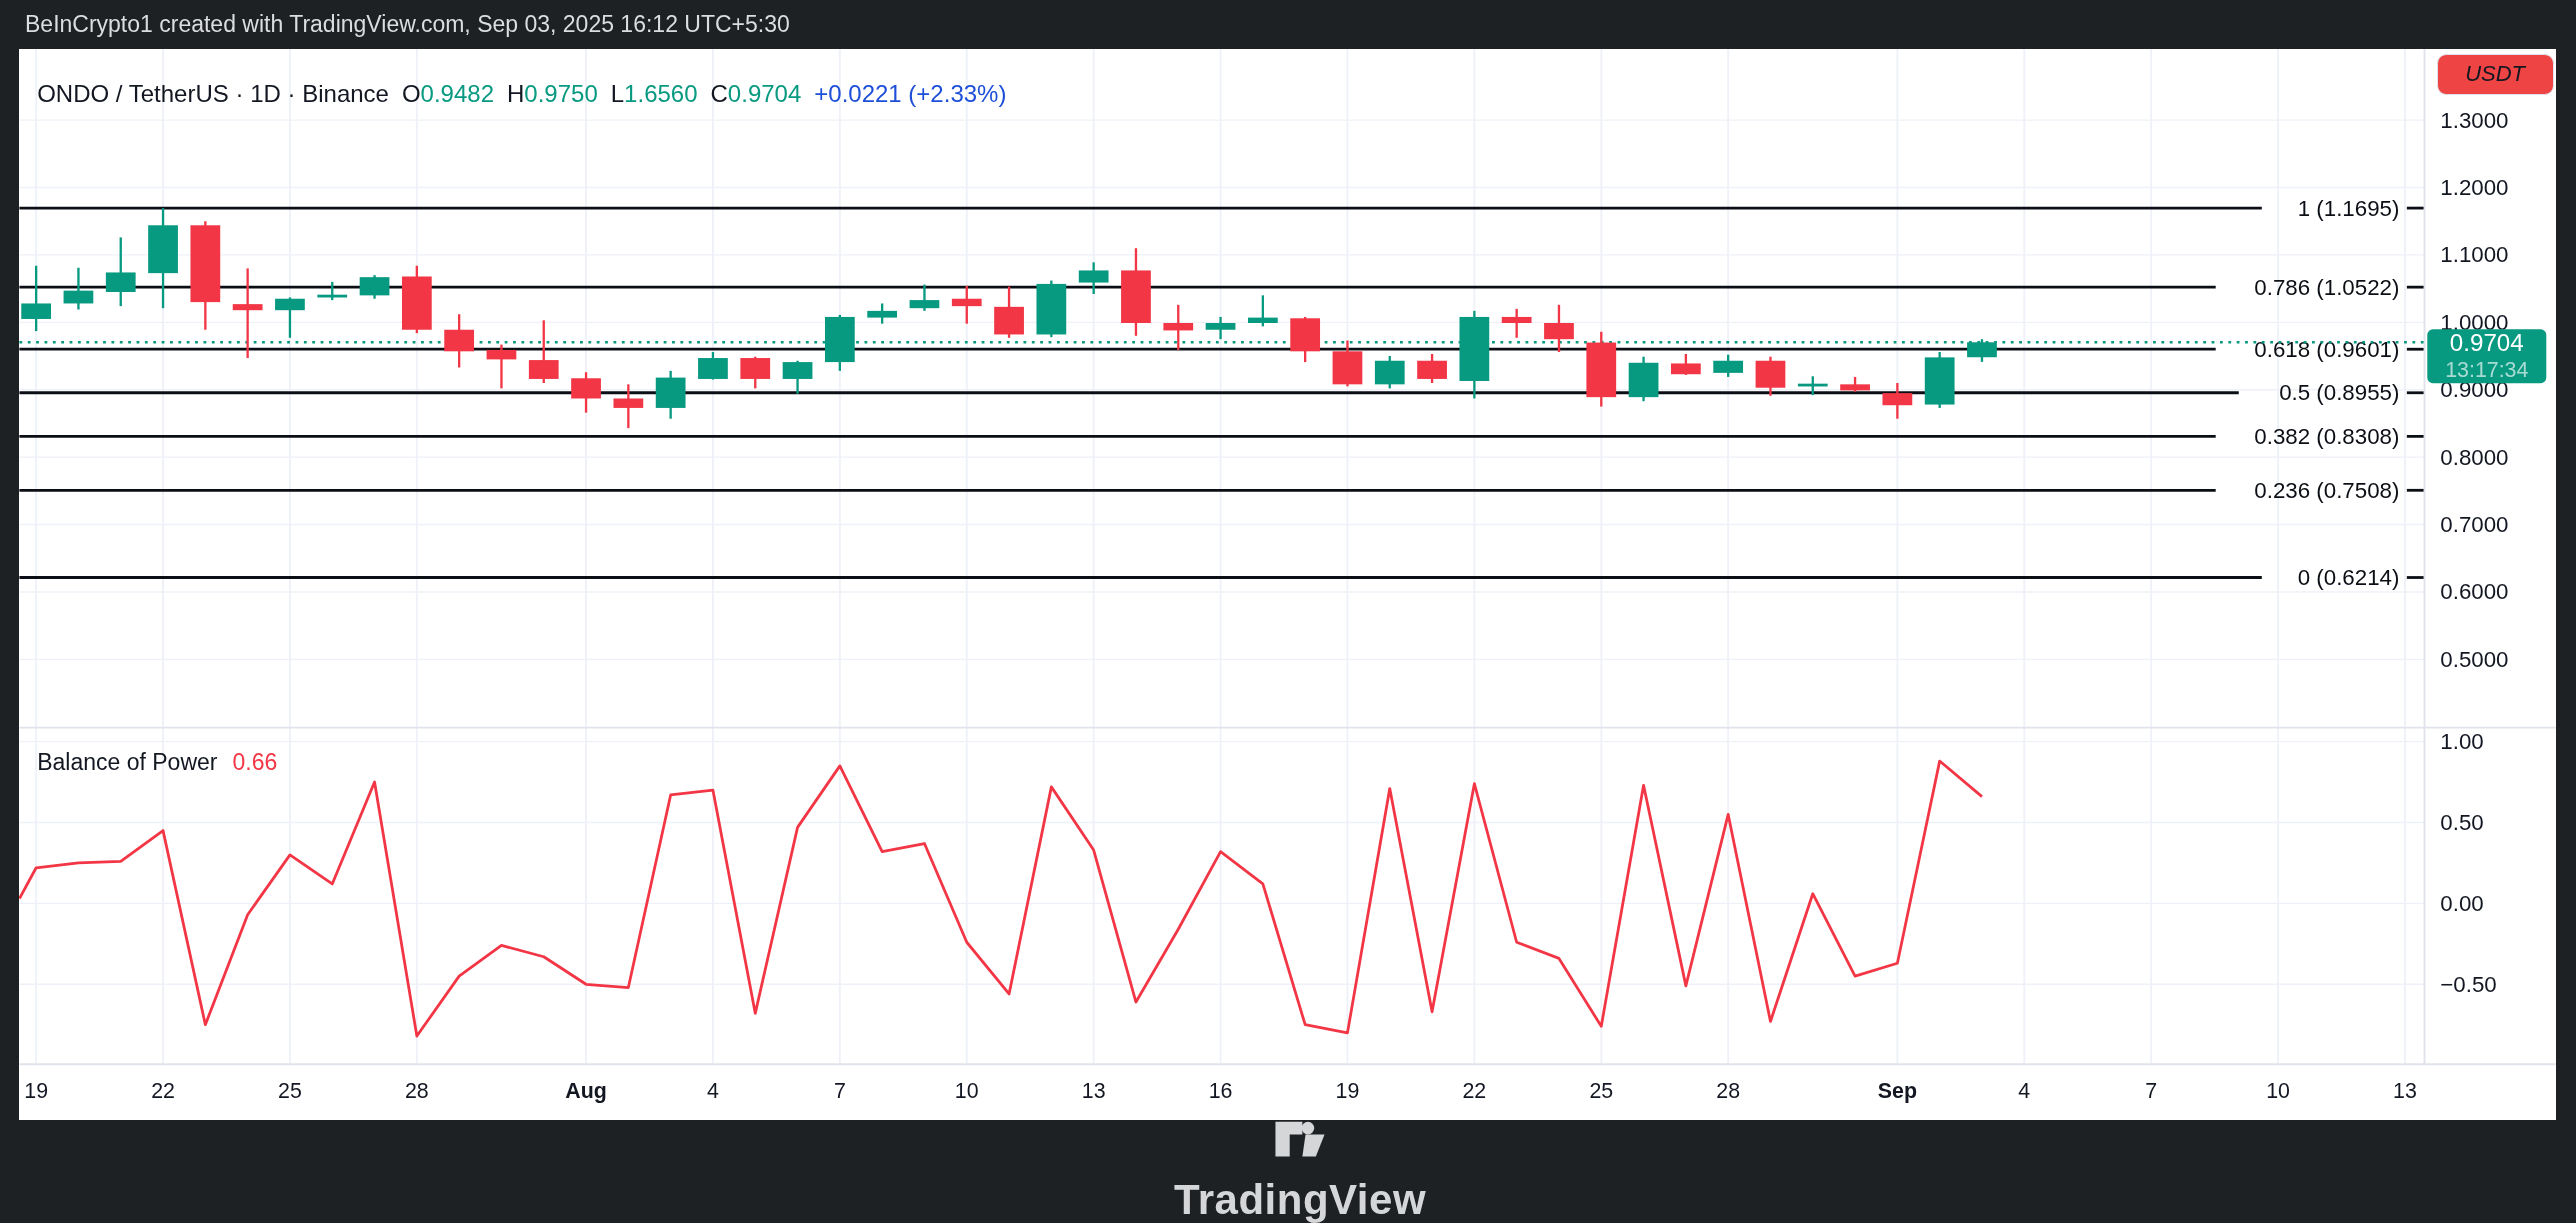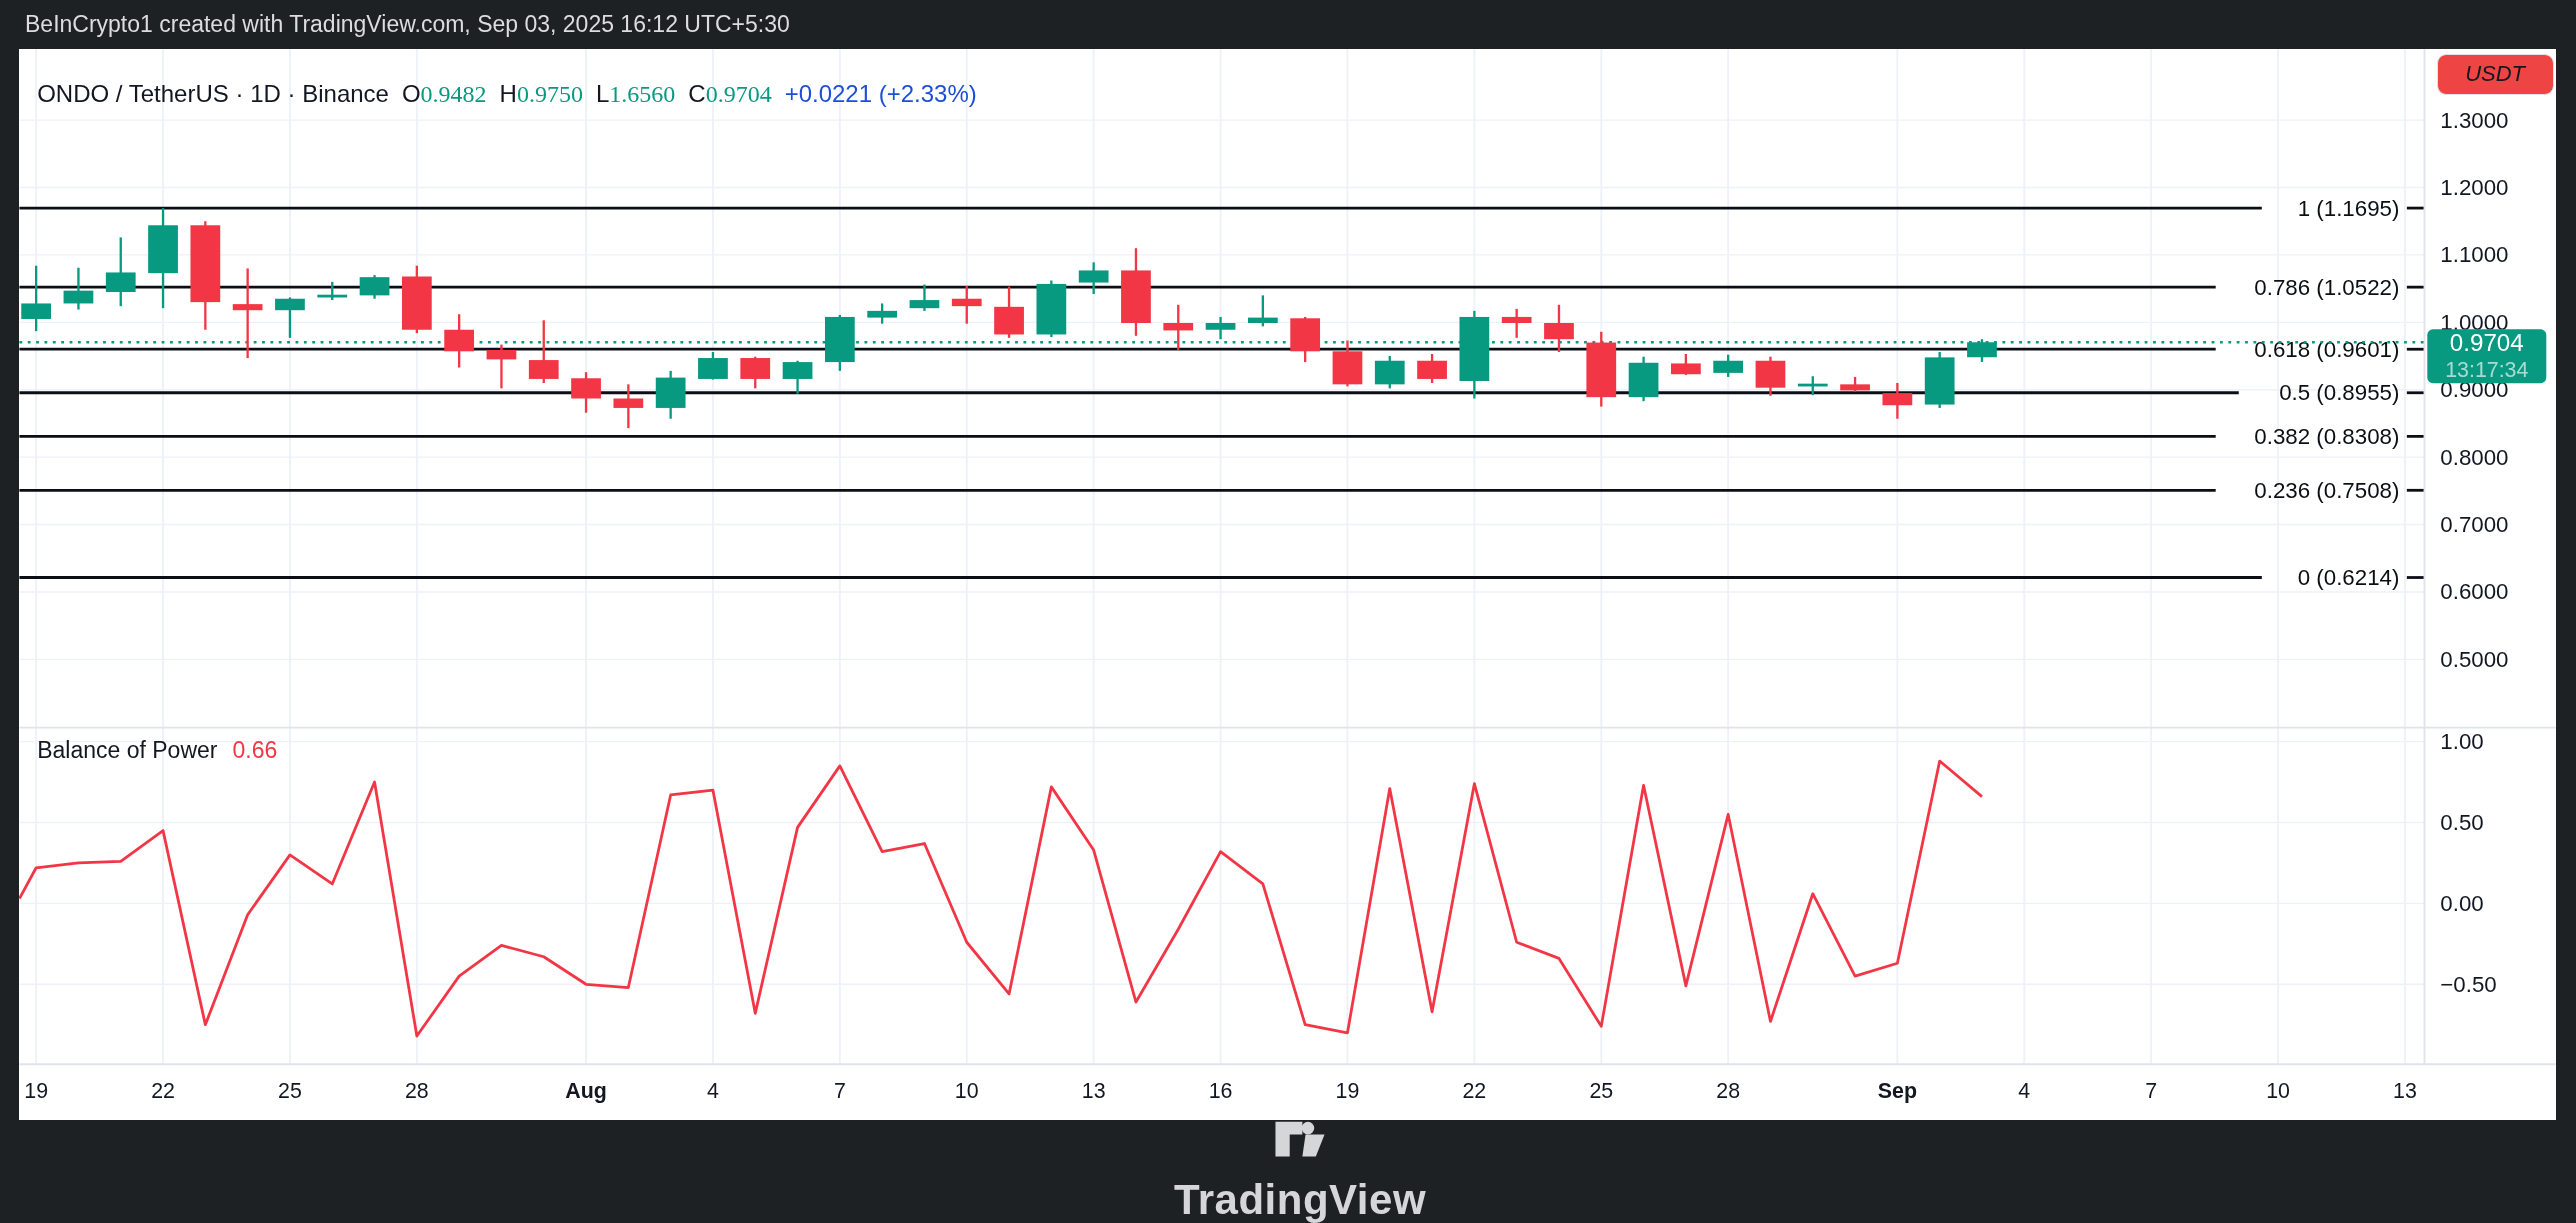--- a/index.html
+++ b/index.html
@@ -4,26 +4,26 @@
 <style>
   html,body{margin:0;padding:0;}
   body{width:2576px;height:1224px;background:#1e2124;font-family:"Liberation Sans",sans-serif;position:relative;overflow:hidden;}
   .header{position:absolute;left:0;top:0;width:2576px;height:35px;background:#1e2124;color:#dcddde;
           font-size:23px;line-height:49px;padding-left:25px;box-sizing:border-box;white-space:nowrap;}
   .panel{position:absolute;left:18.6px;top:49px;width:2537px;height:1071px;background:#ffffff;}
   #chart-svg{position:absolute;left:0;top:0;}
   .symbol-row{position:absolute;left:18.6px;top:13px;display:flex;align-items:baseline;gap:13px;
               font-size:24px;color:#131722;white-space:nowrap;}
   .symbol-row .dim{color:#131722;}
-  .symbol-row .pair .v{color:#089981;font-family:Liberation Serif, serif;}
+  .symbol-row .pair .v{color:#089981;}
   .symbol-row .pair .k{color:#131722;}
   .symbol-row .chg{color:#1d4ed8;margin-top:18px;}
   .indicator-row{position:absolute;left:18.6px;top:688px;display:flex;align-items:baseline;gap:15px;
                  font-size:23px;color:#131722;white-space:nowrap;}
-  .indicator-row .val{color:#f23645;}
+  .indicator-row .val{color:#f23645;margin-top:12px;}
   .usdt-btn{position:absolute;left:2418px;top:4.6px;width:117px;height:41px;border:1.9px solid #e0e3eb;
             border-radius:9.3px;background:#ef4444;color:#131722;font-size:22px;display:flex;
             align-items:center;justify-content:center;box-sizing:border-box;font-style:italic;}
   .footer{position:absolute;left:0;top:1121px;width:2576px;height:103px;background:#1e2124;
           display:flex;align-items:center;gap:18.6px;padding-left:24px;box-sizing:border-box;flex-direction:column;}
   .tv-brand{color:#d5d6d8;font-size:42px;font-weight:bold;letter-spacing:0.5px;}
 </style>
 </head>
 <body>
 

